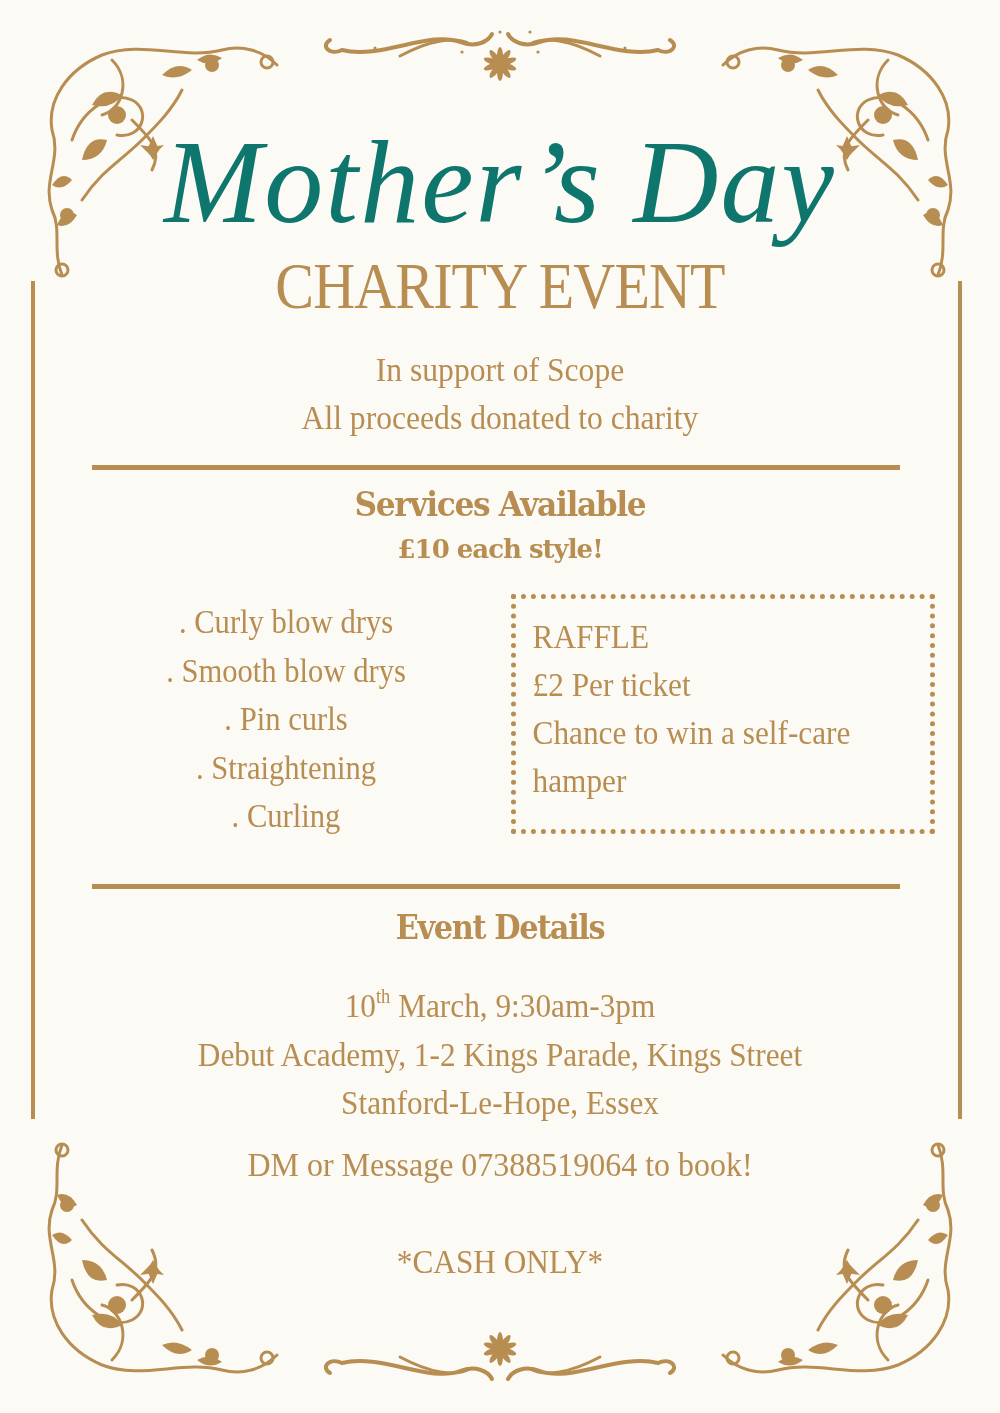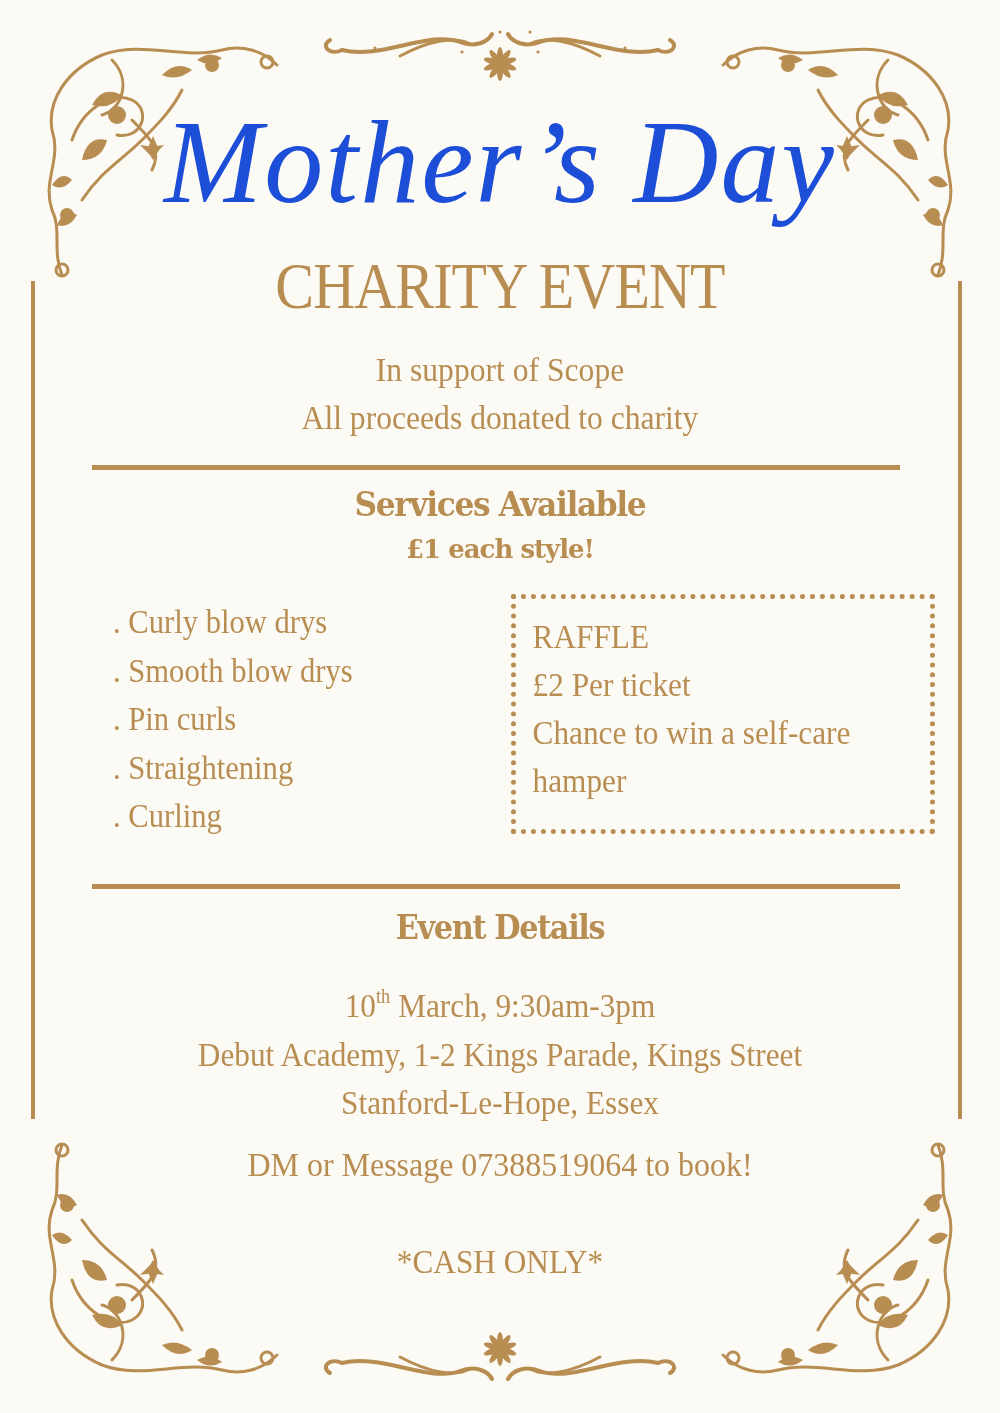--- a/index.html
+++ b/index.html
@@ -10,26 +10,26 @@
       overflow: hidden;
       color: #b88d52;
       font-family: "DejaVu Serif", "Liberation Serif", serif;
     }
     .abs { position: absolute; }
     .center { left: 0; width: 1000px; text-align: center; }
     .vline { position: absolute; width: 4px; background: #b88d52; }
     .hline { position: absolute; height: 5px; background: #b88d52; left: 92px; width: 808px; }
 
     .title-script {
-      top: 88px; height: 150px; line-height: 150px;
+      top: 108px; height: 150px; line-height: 150px;
       font-family: "Liberation Serif", "DejaVu Serif", serif;
       font-style: italic;
       font-size: 118px;
       letter-spacing: 2px;
-      color: #1d4ed8;
+      color: #0f766e;
     }
     .title-sub {
       top: 248px;
       font-family: "Liberation Serif", serif;
       font-size: 66px;
       letter-spacing: -1px;
       transform: scaleX(0.88);
       transform-origin: 500px 0;
     }
     .support {
@@ -48,25 +48,26 @@
       transform: scaleX(0.92);
       transform-origin: 500px 0;
     }
     .price-note {
       font-family: "DejaVu Serif", serif;
       font-weight: bold;
       font-size: 26px;
       letter-spacing: -1px;
     }
     .services-list {
-      left: 113px; top: 598px; width: 360px;
+      left: 124px; top: 598px; width: 360px;
       margin: 0; padding: 0; list-style: none;
       font-family: "Liberation Serif", serif;
       font-size: 34px;
       line-height: 48.5px;
+      text-align: center;
     }
     .services-list li { transform: scaleX(0.9); transform-origin: 0 0; white-space: nowrap; }
 
     .raffle-box {
       left: 511px; top: 594px; width: 414px; height: 230px;
       border: 5px dotted #b88d52;
       font-family: "Liberation Serif", serif;
       font-size: 34px;
       line-height: 48px;
       box-sizing: content-box;
@@ -209,21 +210,21 @@
 <div class="abs center title-sub">CHARITY EVENT</div>
 
 <div class="abs center support">
   <div>In support of Scope</div>
   <div>All proceeds donated to charity</div>
 </div>
 
 <div class="hline" style="top:465px;"></div>
 
 <div class="abs center section-heading" style="top:484px;">Services Available</div>
-<div class="abs center price-note" style="top:534px;">£1 each style!</div>
+<div class="abs center price-note" style="top:534px;">£10 each style!</div>
 
 <ul class="abs services-list">
   <li>. Curly blow drys</li>
   <li>. Smooth blow drys</li>
   <li>. Pin curls</li>
   <li>. Straightening</li>
   <li>. Curling</li>
 </ul>
 
 <div class="abs raffle-box">

